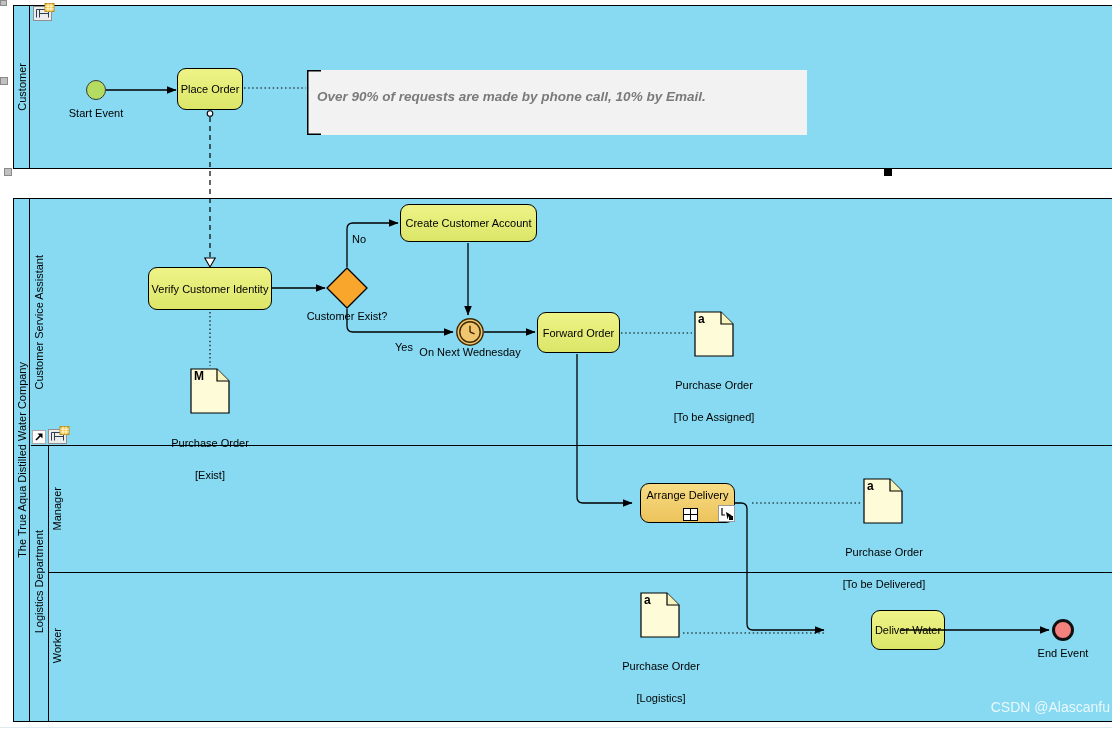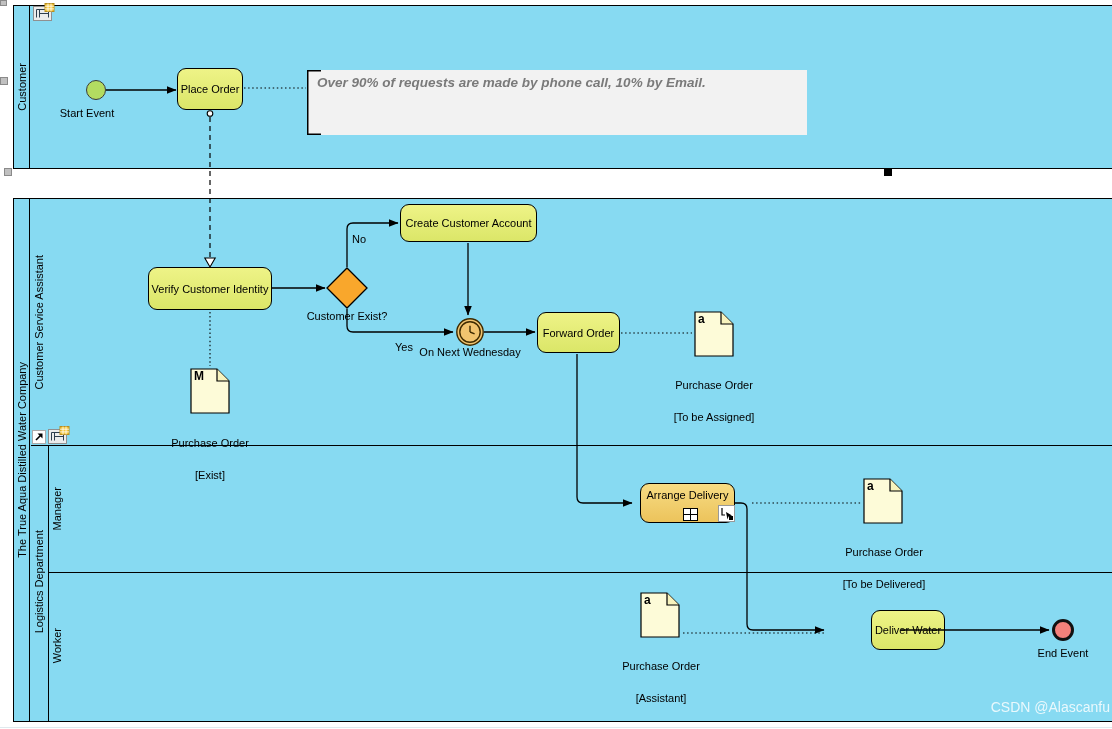--- a/index.html
+++ b/index.html
@@ -18,21 +18,21 @@
     display:flex; align-items:center; justify-content:center;
     font-size:11px; text-align:right; z-index:4;
   }
   .task.golden { background:linear-gradient(180deg,#f7dc84,#ecc35b); align-items:flex-start; padding-top:5px; }
   .evt { position:absolute; border-radius:50%; box-sizing:border-box; z-index:4; }
   .lbl { position:absolute; font-size:11px; text-align:center; line-height:14px; z-index:6; }
   .lbl span { display:block;margin-top:16px; }
   .doc { position:absolute; z-index:4; }
   .doc .badge { position:absolute; left:4px; top:1px; font-weight:bold; font-size:12px; }
   .annotation { position:absolute; left:307px; top:70px; width:500px; height:65px; background:#f2f2f2; z-index:3; }
-  .annotation .atext { padding:5px 10px; font-size:13.5px; font-weight:bold; font-style:italic; color:#7a7a7a; }
+  .annotation .atext { padding:19px 10px; font-size:13.5px; font-weight:bold; font-style:italic; color:#7a7a7a; }
   svg.overlay { position:absolute; left:0; top:0; z-index:5; pointer-events:none; }
   .icon { position:absolute; z-index:6; }
   .handle { position:absolute; box-sizing:border-box; background:#c0c0c0; border:1px solid #8a8a8a; z-index:7; }
   .handle.black { background:#000; border:none; }
   .watermark { position:absolute; left:950px; top:699px; width:160px; text-align:right;
     font-size:14px; color:rgba(255,255,255,0.82); z-index:7; }
   .bottomline { position:absolute; left:0; top:727px; width:1112px; height:1px; background:#dfe9ee; z-index:0; }
   .taskicon { position:absolute; }
 </style>
 </head>
@@ -95,21 +95,21 @@
   <path d="M244,88 H306" stroke="#000" stroke-width="1.1" stroke-dasharray="1.5,2.6" fill="none"></path>
   <path d="M210,312 V366" stroke="#000" stroke-width="1.1" stroke-dasharray="1.5,2.6" fill="none"></path>
   <path d="M621,333 H692" stroke="#000" stroke-width="1.1" stroke-dasharray="1.5,2.6" fill="none"></path>
   <path d="M752,503 H861" stroke="#000" stroke-width="1.1" stroke-dasharray="1.5,2.6" fill="none"></path>
   <path d="M683,633 H824" stroke="#000" stroke-width="1.1" stroke-dasharray="1.5,2.6" fill="none"></path>
 
   <path d="M321,70.75 H307.75 V134.25 H321" stroke="#000" stroke-width="1.5" fill="none"></path>
 </svg>
 
 <div class="evt" style="left:86px; top:80px; width:20px; height:20px; border:1.5px solid #3a3a3a; background:#b3dc61;"></div>
-<div class="lbl" style="left:47px; top:106px; width:80px;">Start Event</div>
+<div class="lbl" style="left:56px; top:106px; width:80px;">Start Event</div>
 
 <div class="evt" style="left:1052px; top:619px; width:22px; height:22px; border:3px solid #111; background:#f4817b;"></div>
 <div class="lbl" style="left:1023px; top:646px; width:80px;">End Event</div>
 
 <div class="icon" style="left:455px; top:317px;">
   <svg width="30" height="30">
     <circle cx="15" cy="15" r="13.2" fill="#f1c46f" stroke="#3d2a00" stroke-width="1.4"></circle>
     <circle cx="15" cy="15" r="10.2" fill="none" stroke="#3d2a00" stroke-width="1.4"></circle>
     <path d="M15,15 L15,8.8 M15,15 L19.6,16.8" stroke="#3d2a00" stroke-width="1.4" fill="none"></path>
   </svg>
@@ -186,21 +186,21 @@
 
 <div class="doc" style="left:640px; top:592px;">
   <svg width="40" height="46">
     <path d="M1,1 H27 L39,13 V45 H1 Z" fill="#fdfbd8" stroke="#000" stroke-width="1.2"></path>
     <path d="M27,1 V13 H39" fill="#f7f3bd" stroke="#000" stroke-width="1.2"></path>
   </svg>
   <span class="badge">a</span>
 </div>
 <div class="lbl" style="left:596px; top:642px; width:130px; line-height:16px;">
   <span>Purchase Order</span>
-    <span>[Assistant]</span>
+    <span>[Logistics]</span>
 </div>
 
 <span class="icon" style="left:33px; top:3px;">
   <svg width="22" height="19">
     <rect x="0.5" y="3.5" width="18" height="14" fill="#ececec" stroke="#909090"></rect>
     <path d="M3.5,6.5 V14.5 M3.5,6.5 H15.5 M6.5,6.5 V14.5 M6.5,10.5 H15.5 M15.5,6.5 V14.5" stroke="#2e3e4e" fill="none"></path>
     <rect x="12" y="0.5" width="9" height="8" fill="#f4c63d" stroke="#b98e1f"></rect>
     <path d="M15,0.5 V8.5 M18,0.5 V8.5 M12,3.2 H21 M12,5.9 H21" stroke="#fff" stroke-width="0.8"></path>
   </svg>
 </span>

